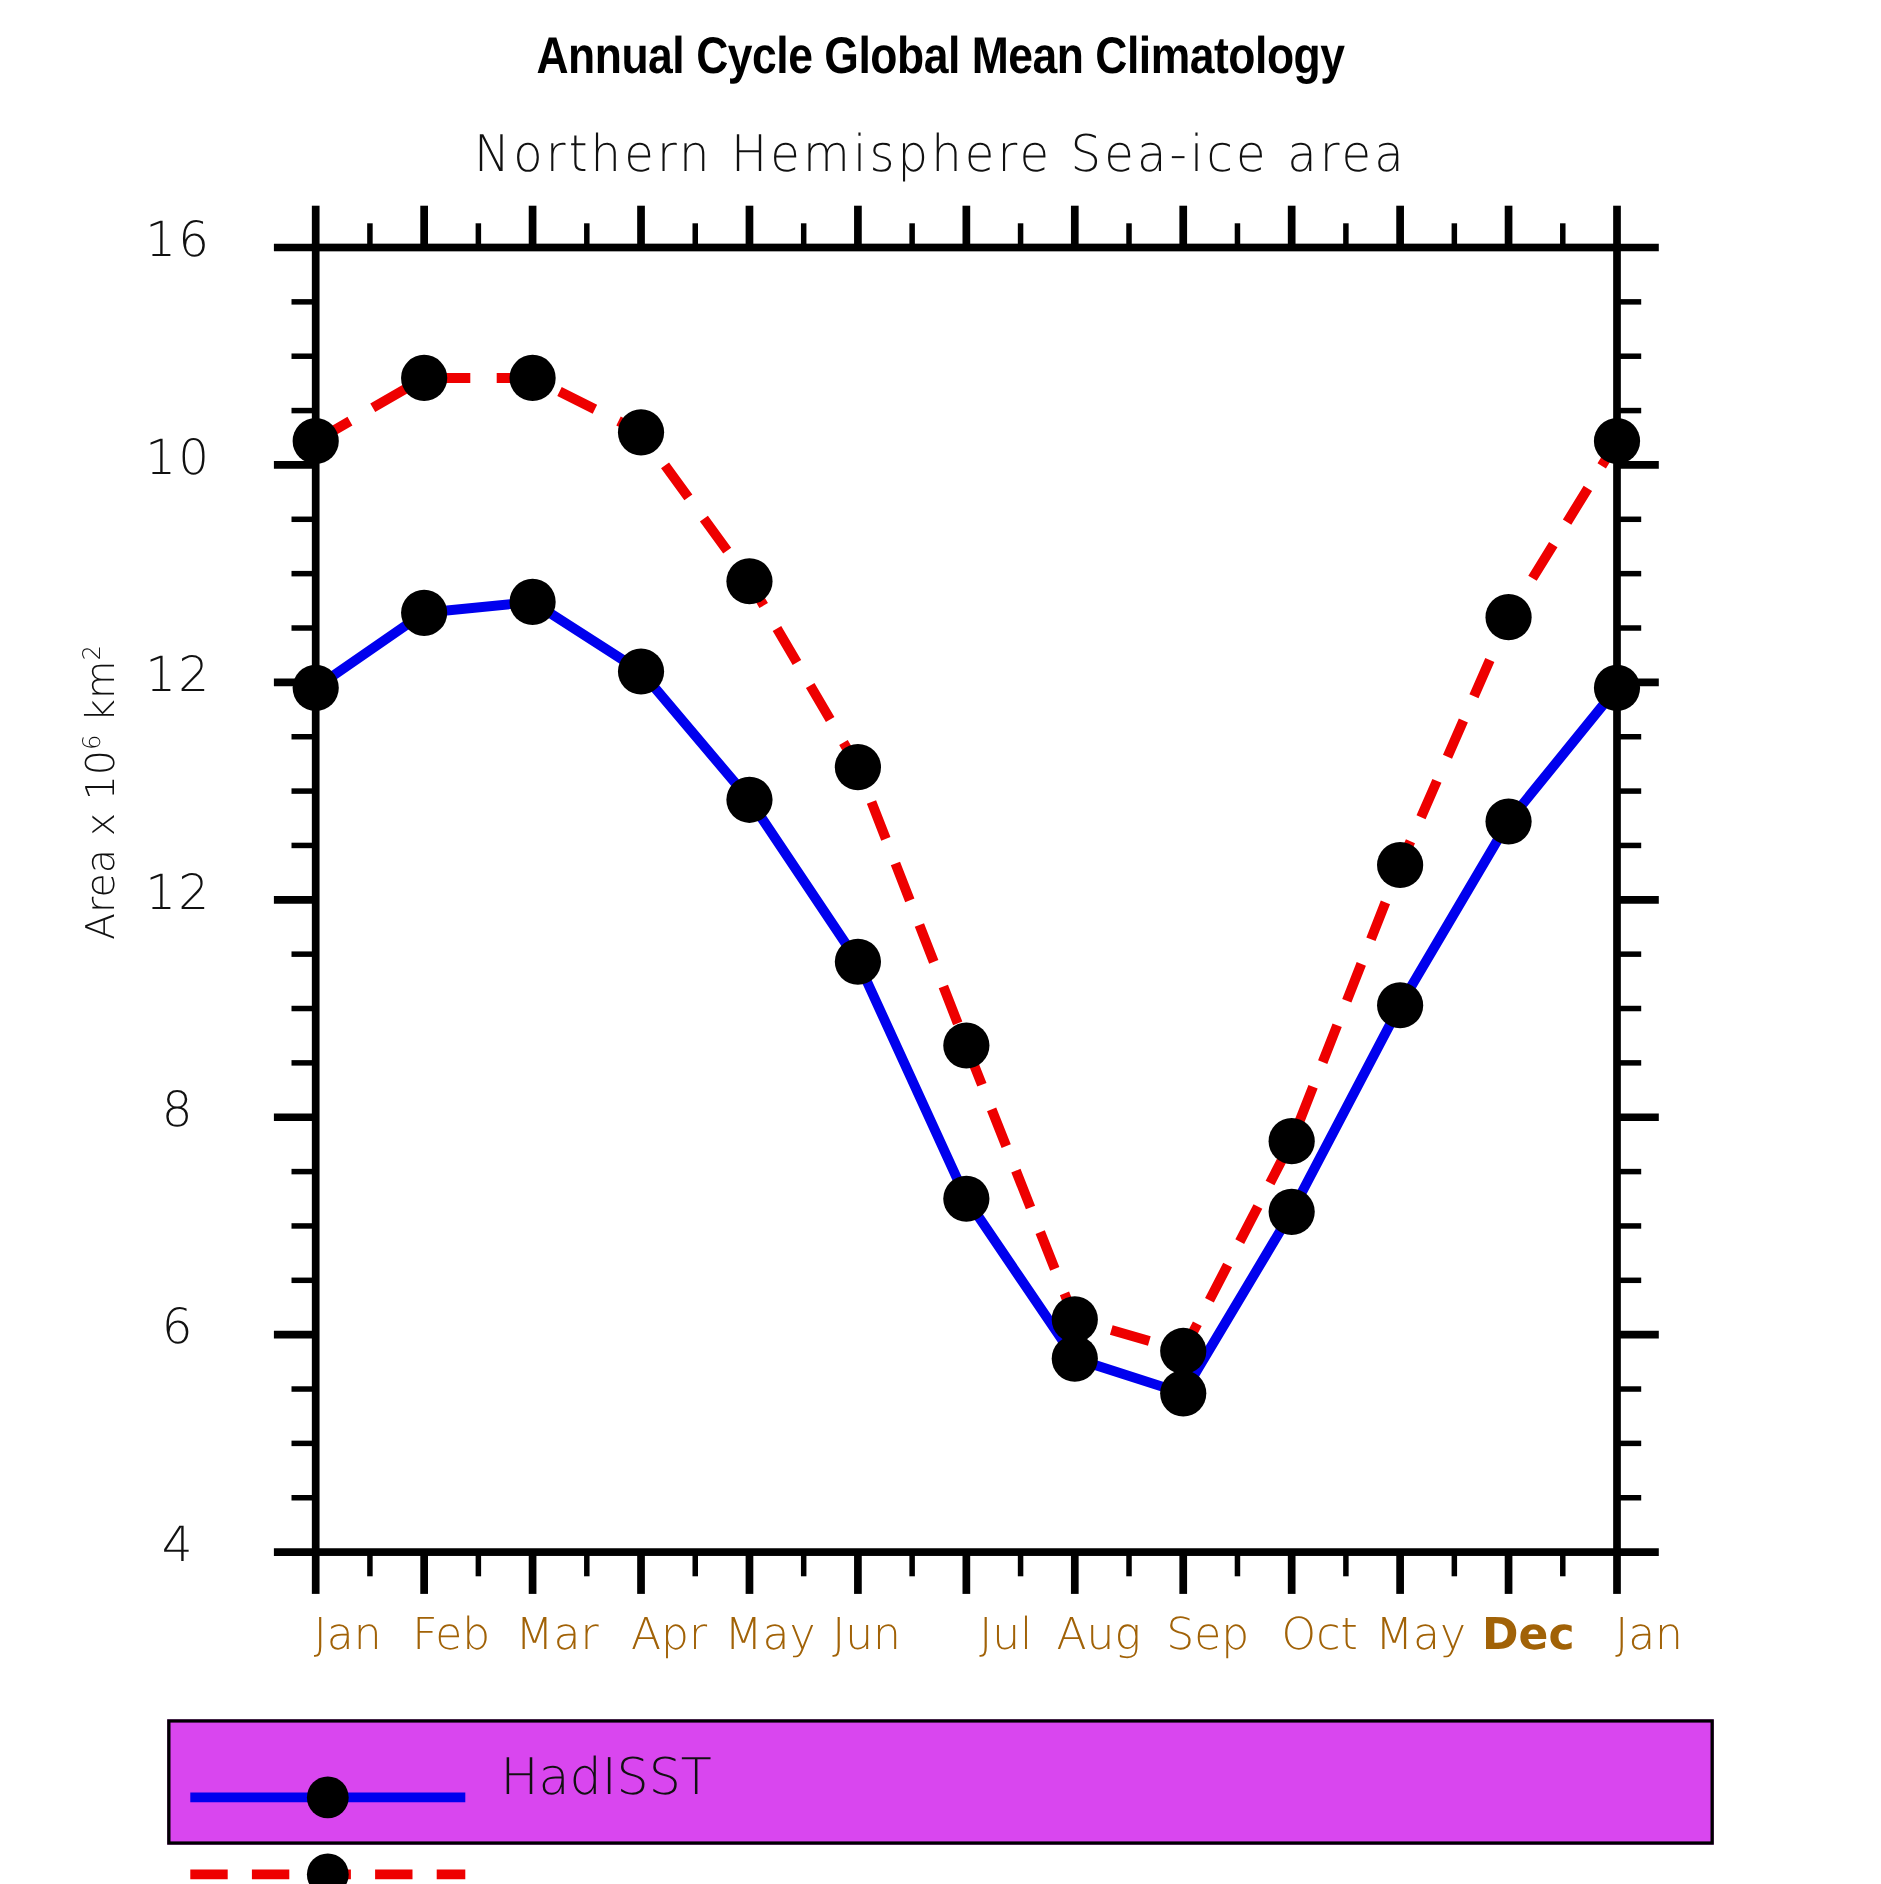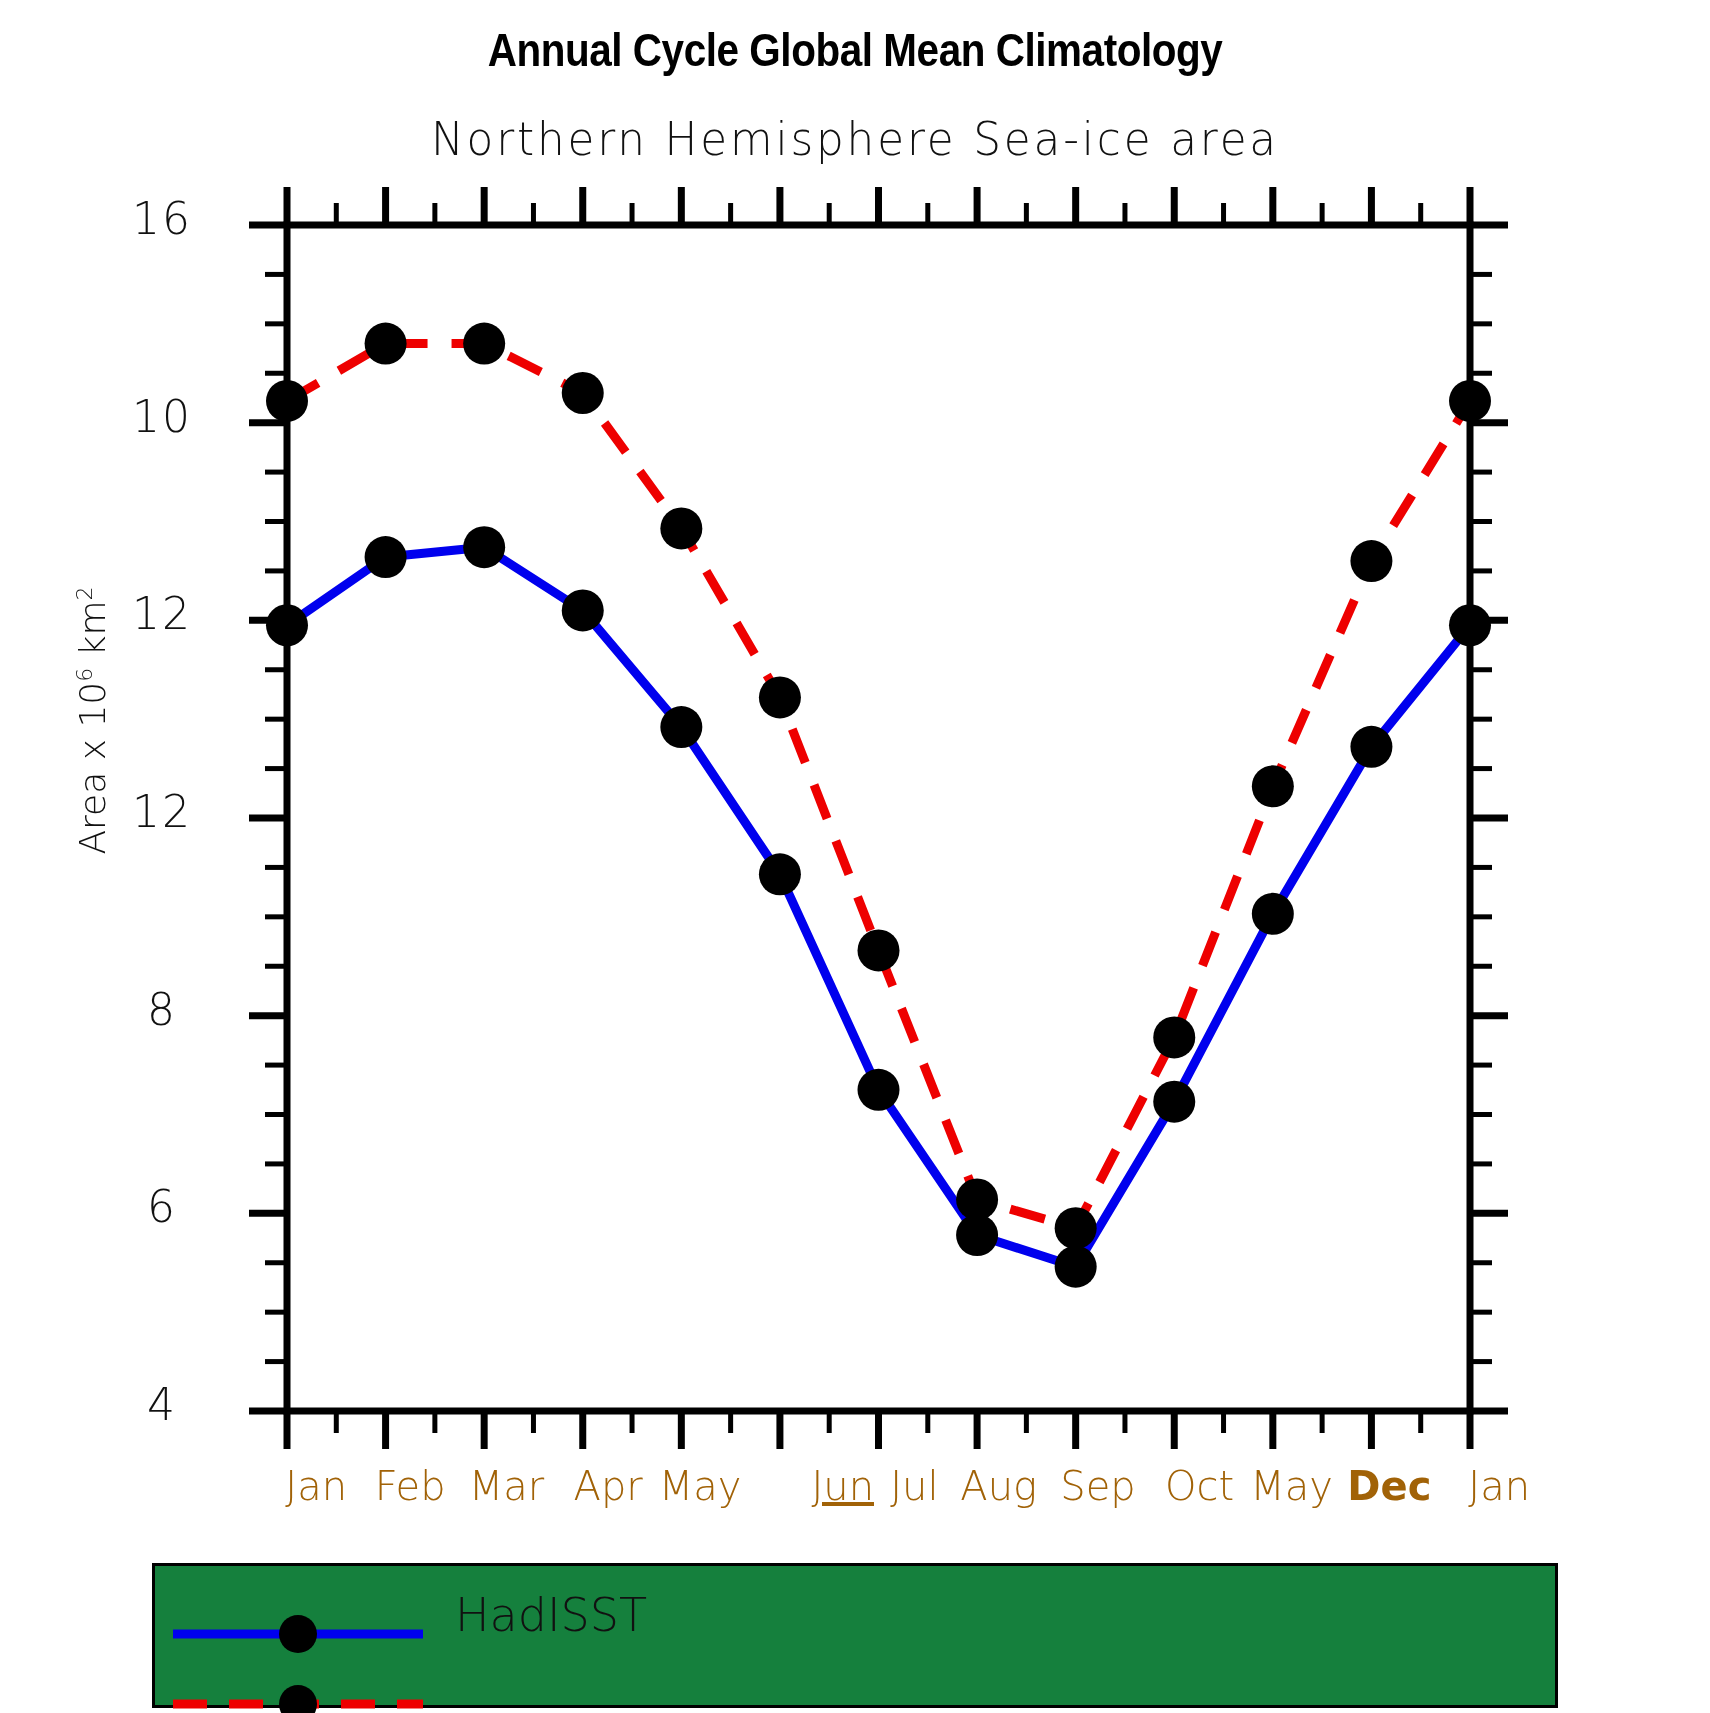--- a/index.html
+++ b/index.html
@@ -39,22 +39,22 @@
     font-size:44px;letter-spacing:2px;color:#111;
   }
   .xtick-label{
     position:absolute;text-align:right;width:120px;
     font-family:"DejaVu Sans",sans-serif;font-weight:300;
     font-size:40px;color:#a16207;
   }
 
   .legend-box{
     position:absolute;left:152px;top:1563px;
-    width:1406px;height:145px;
-    border:3px solid #000;background:#15803d;box-sizing:border-box;
+    width:1406px;height:114px;
+    border:3px solid #000;background:#d946ef;box-sizing:border-box;
   }
   .legend-row{position:absolute;left:0;height:60px;width:100%;}
   .legend-text{
     position:absolute;left:300px;top:-16px;
     font-family:"DejaVu Sans",sans-serif;font-weight:300;
     font-size:46px;color:#111;white-space:nowrap;
   }
 </style>
 </head>
 <body>
@@ -212,21 +212,21 @@
       <div class="ytick-label" style="left: 102px; top: 983.667px;">8</div>
       <div class="ytick-label" style="left: 102px; top: 1181.33px;">6</div>
       <div class="ytick-label" style="left: 102px; top: 1379px;">4</div>
     </div>
   <div id="xlabels-host">
       <div class="xtick-label" style="left: 227px; top: 1463px;">Jan</div>
       <div class="xtick-label" style="left: 325.583px; top: 1463px;">Feb</div>
       <div class="xtick-label" style="left: 424.167px; top: 1463px;">Mar</div>
       <div class="xtick-label" style="left: 522.75px; top: 1463px;">Apr</div>
       <div class="xtick-label" style="left: 621.333px; top: 1463px;">May</div>
-      <div class="xtick-label" style="left: 754px; top: 1463px; text-decoration: underline;">Jun</div>
+      <div class="xtick-label" style="left: 699px; top: 1463px;">Jun</div>
       <div class="xtick-label" style="left: 818.5px; top: 1463px;">Jul</div>
       <div class="xtick-label" style="left: 917.083px; top: 1463px;">Aug</div>
       <div class="xtick-label" style="left: 1015.67px; top: 1463px;">Sep</div>
       <div class="xtick-label" style="left: 1114.25px; top: 1463px;">Oct</div>
       <div class="xtick-label" style="left: 1212.83px; top: 1463px;">May</div>
       <div class="xtick-label" style="left: 1311.42px; top: 1463px; font-weight: bold;">Dec</div>
       <div class="xtick-label" style="left: 1410px; top: 1463px;">Jan</div>
     </div>
 
   <div class="legend-box">

